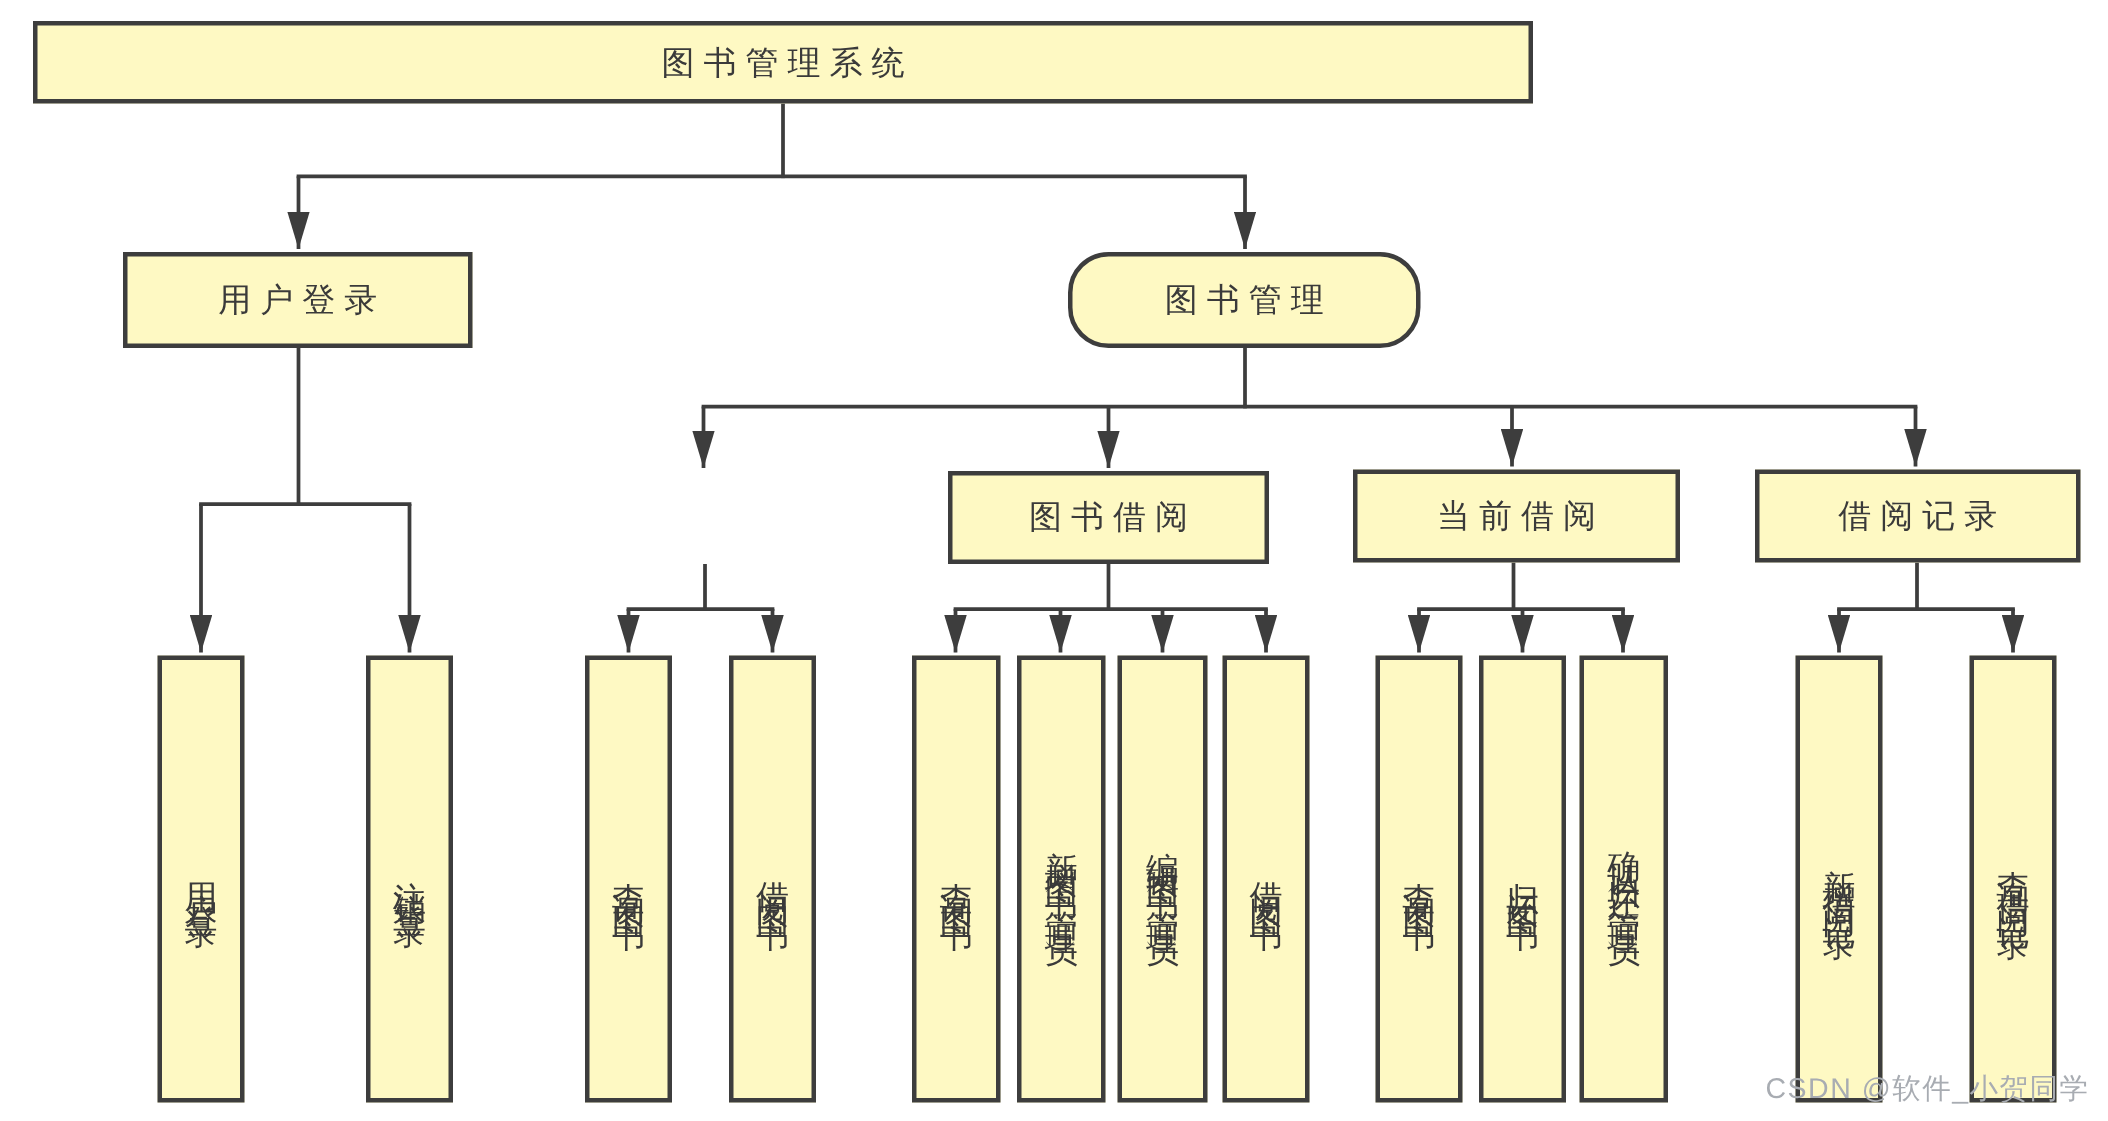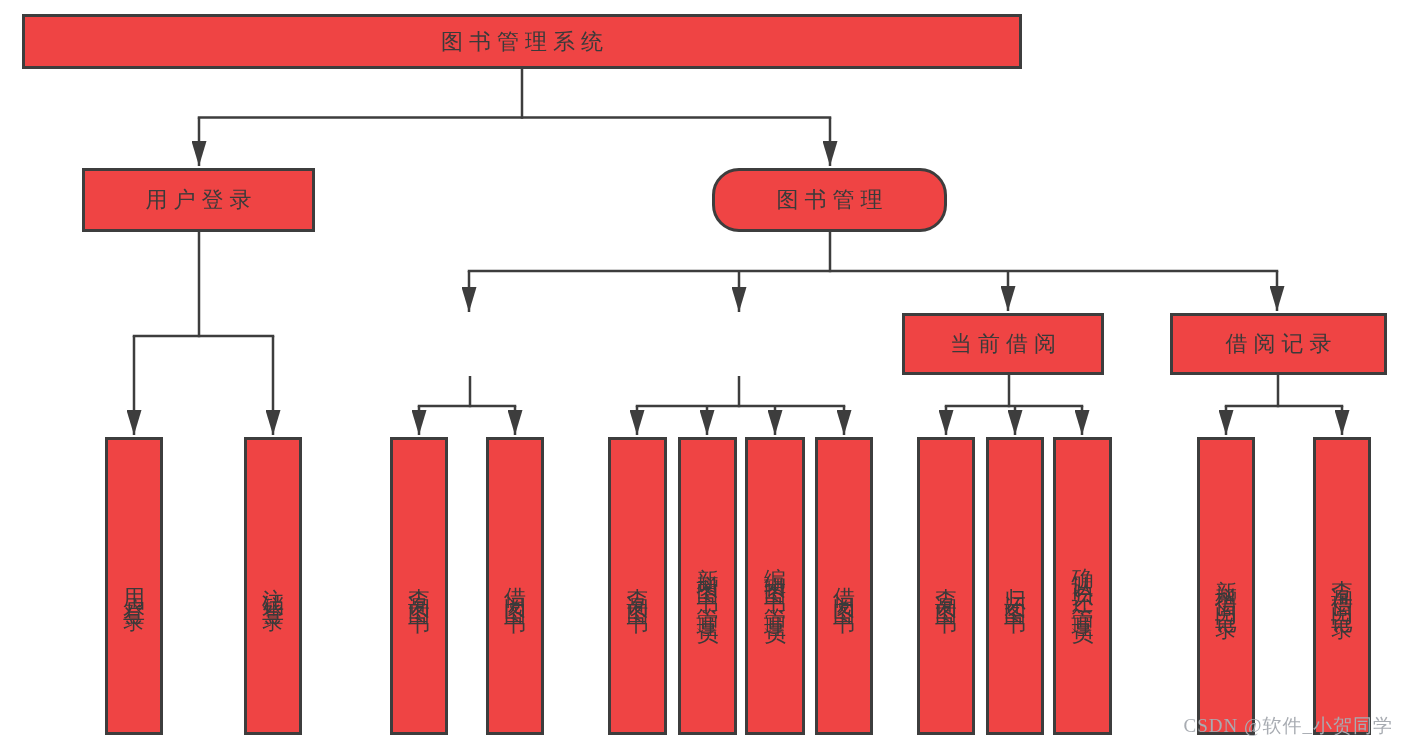--- a/index.html
+++ b/index.html
@@ -13,21 +13,21 @@
   }
   svg.connectors {
     position: absolute;
     left: 0; top: 0;
     width: 1405px; height: 747px;
   }
   .box {
     position: absolute;
     box-sizing: border-box;
     border: 3px solid #3d3d3d;
-    background: #ef4444;
+    background: #fef9c3;
     display: flex;
     align-items: center;
     justify-content: center;
     color: #3a3a3a;
   }
   .hbox {
     font-size: 22px;
     letter-spacing: 6px;
     text-indent: 6px;
     white-space: nowrap;
@@ -39,21 +39,21 @@
     letter-spacing: 8px;
     line-height: 1;
     white-space: nowrap;
   }
   
   .n-root   { left: 22px;   top: 14px;  width: 1000px; height: 55px; }
   .n-login  { left: 82px;   top: 168px; width: 233px;  height: 64px; }
   .n-mgmt   { left: 712px;  top: 168px; width: 235px;  height: 64px; border-radius: 27px; }
   .n-newrec { left: 363px;  top: 314px; width: 214px;  height: 62px; }
   .n-borrow { left: 632px;  top: 314px; width: 214px;  height: 62px; }
-  .n-curr   { left: 902px;  top: 313px; width: 202px;  height: 62px; }
+  .n-curr   { left: 902px;  top: 313px; width: 218px;  height: 62px; }
   .n-record { left: 1170px; top: 313px; width: 217px;  height: 62px; }
   .leaf { top: 437px; height: 298px; width: 58px; }
   .l-a1 { left: 105px; }
   .l-a2 { left: 244px; }
   .l-b1 { left: 390px; }
   .l-b2 { left: 486px; }
   .l-c1 { left: 608px; width: 59px; }
   .l-c2 { left: 678px; width: 59px; }
   .l-c3 { left: 745px; width: 60px; }
   .l-c4 { left: 815px; }
@@ -63,21 +63,20 @@
   .l-e1 { left: 1197px; }
   .l-e2 { left: 1313px; }
   .watermark {
     position: absolute;
     right: 12px;
     bottom: 8px;
     font-size: 19px;
     color: #a8acb2;
     letter-spacing: 1px;
     white-space: nowrap;
-    font-family: Liberation Serif, serif;
   }
 </style>
 </head>
 <body>
 
 <div class="canvas">
 
   <svg class="connectors" viewBox="0 0 1405 747" xmlns="http://www.w3.org/2000/svg">
     <defs>
       <marker id="ah" viewBox="0 0 10 6" refX="10" refY="3" markerWidth="10" markerHeight="6" orient="auto">
@@ -140,20 +139,21 @@
         <line x1="1342" y1="406" x2="1342" y2="435" marker-end="url(#ah)"></line>
       </g>
     </g>
   </svg>
 
   <div class="box hbox n-root">图书管理系统</div>
 
   <div class="box hbox n-login">用户登录</div>
   <div class="box hbox n-mgmt">图书管理</div>
 
+  <div class="box hbox n-borrow">图书借阅</div>
   <div class="box hbox n-curr">当前借阅</div>
   <div class="box hbox n-record">借阅记录</div>
 
   <div class="box vbox leaf l-a1">
     <span>用户登录</span>
   </div>
   <div class="box vbox leaf l-a2">
     <span>注销登录</span>
   </div>
 

